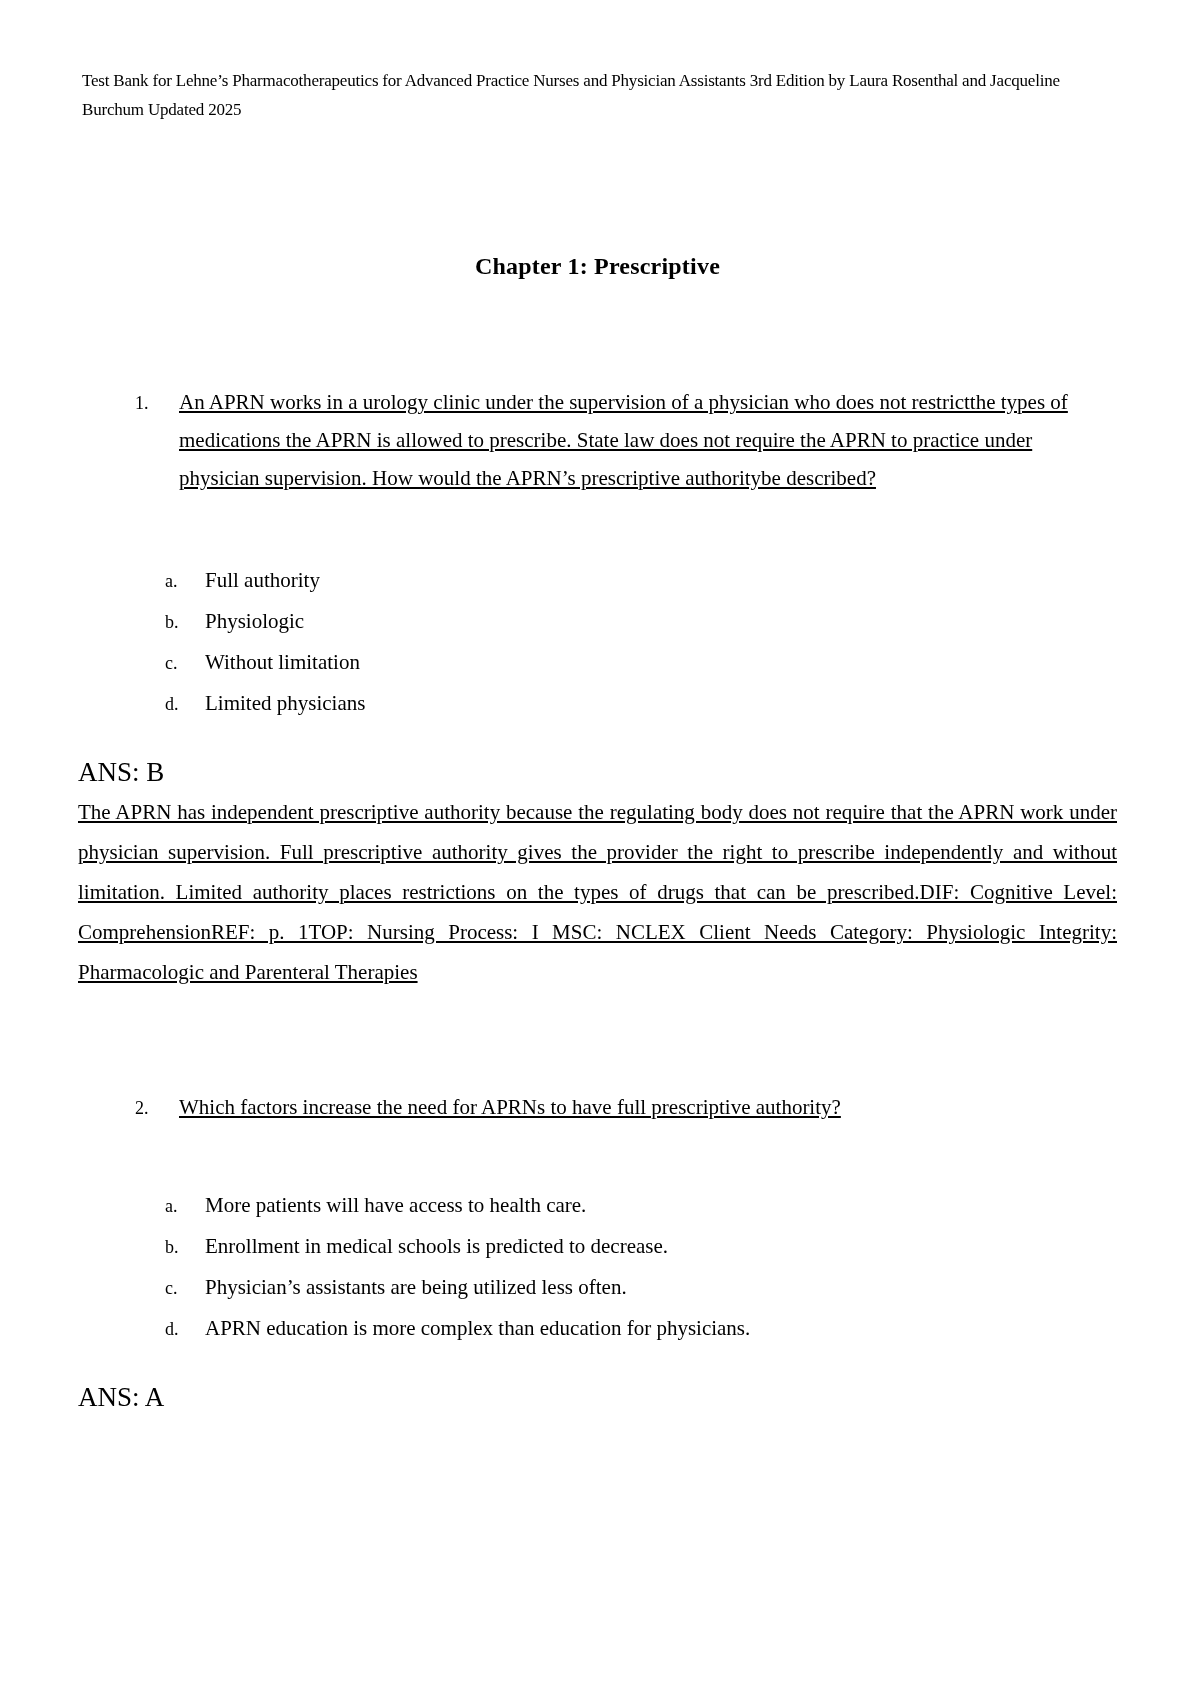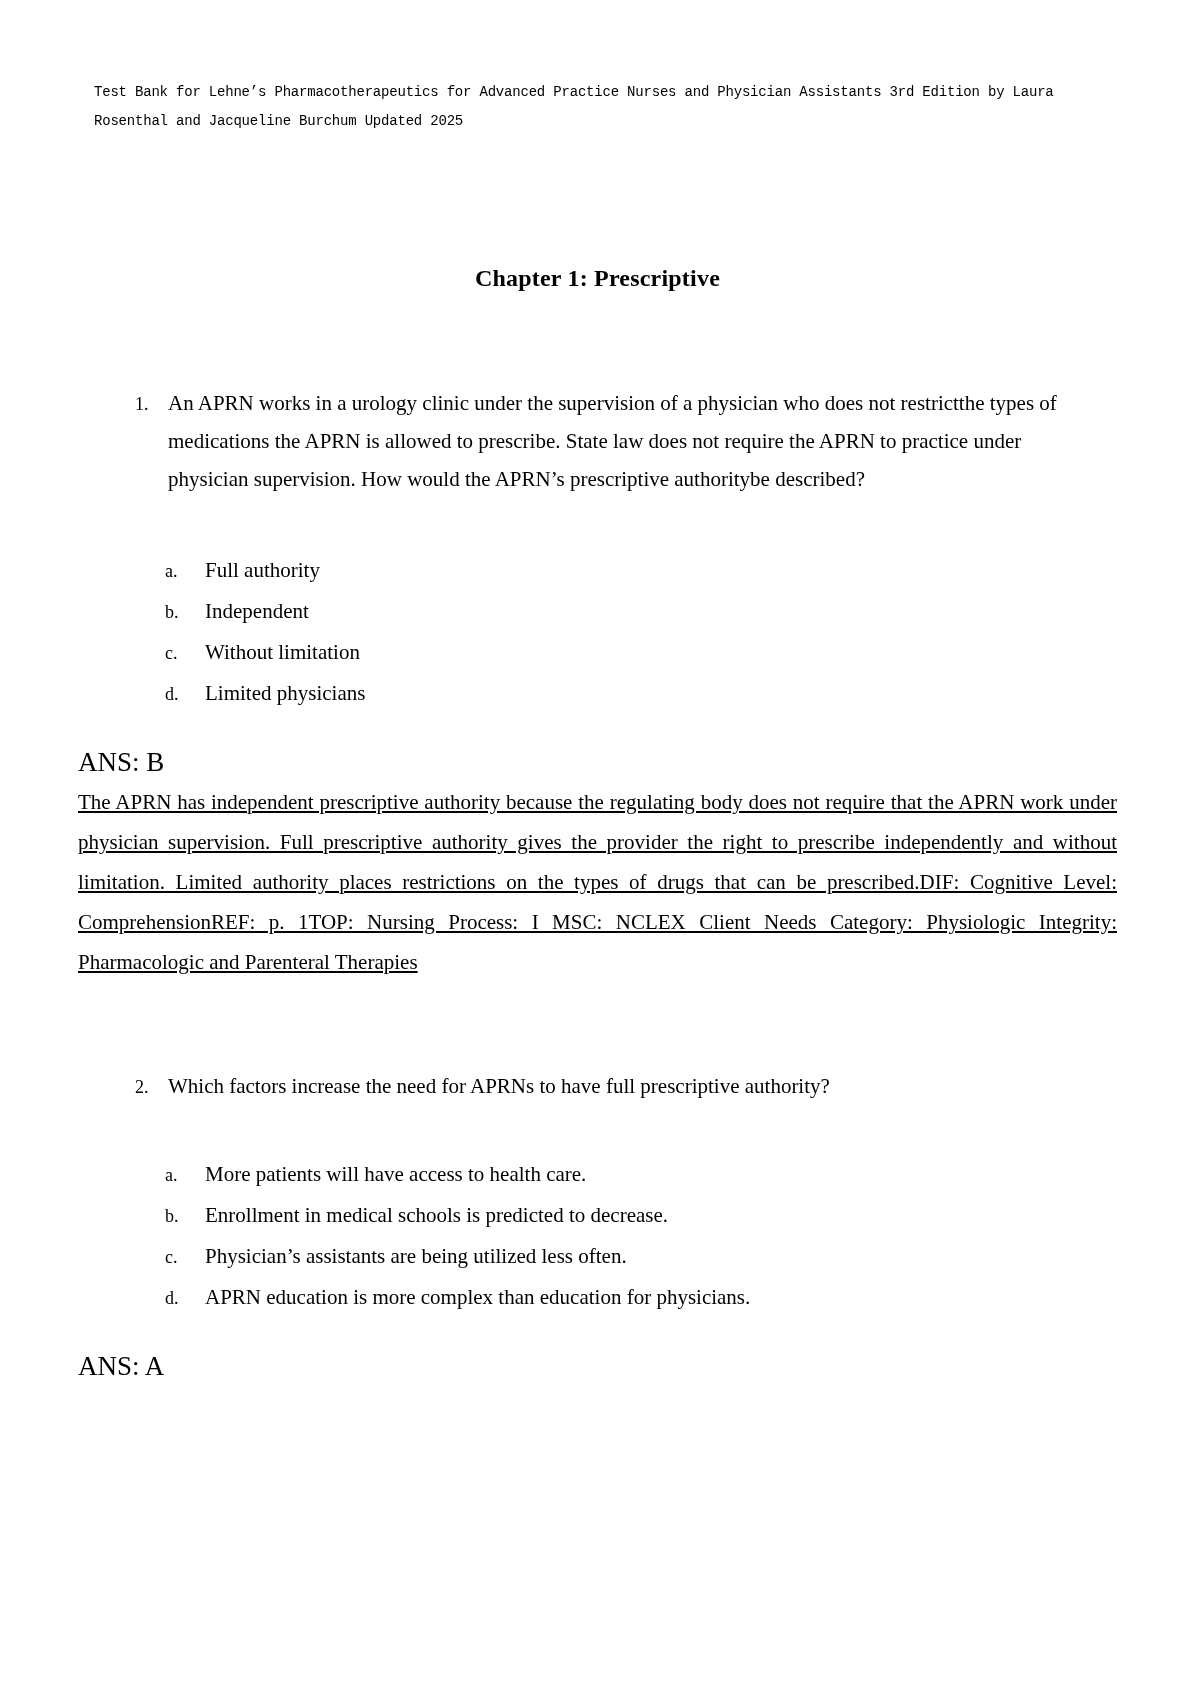--- a/index.html
+++ b/index.html
@@ -8,23 +8,23 @@
     width: 1192px;
     height: 1685px;
     box-sizing: border-box;
     padding: 62px 75px 0 78px;
     background: #ffffff;
     color: #000000;
     overflow: hidden;
     font-family: "Liberation Serif", "DejaVu Serif", serif;
   }
   .doc-header p {
-    margin: 16px;
-    font-family: Liberation Mono, monospace;
-    font-size: 14px;
+    margin: 4px;
+    font-family: Liberation Serif, serif;
+    font-size: 17px;
     line-height: 29px;
     letter-spacing: -0.2px;
     max-width: 1030px;
   }
   .chapter-title {
     margin: 121px 0 0 0;
     font-size: 24px;
     line-height: 42px;
     font-weight: 700;
     letter-spacing: 0.2px;
@@ -36,24 +36,25 @@
     align-items: baseline;
     margin: 85px 0 0 57px;
   }
   .q-num {
     flex: none;
     width: 33px;
     font-size: 18px;
     line-height: 38px;
   }
   .q-text {
-    margin: 0;
+    margin: 11px;
     font-size: 21px;
     line-height: 38px;
     max-width: 909px;
+    text-decoration: underline;
   }
   .options { margin: 52px 0 0 87px; }
   .q2 .options { margin-top: 48px; }
   .option-row {
     display: flex;
     align-items: baseline;
     line-height: 40px;
   }
   .opt-letter {
     flex: none;
@@ -94,21 +95,21 @@
       <p class="q-text">An APRN works in a urology clinic under the supervision of a physician who does not restrictthe types of medications the APRN is allowed to prescribe. State law does not require the APRN to practice under physician supervision. How would the APRN’s prescriptive authoritybe described?</p>
     </div>
 
     <div class="options">
       <div class="option-row">
         <span class="opt-letter">a.</span>
         <span class="opt-text">Full authority</span>
       </div>
       <div class="option-row">
         <span class="opt-letter">b.</span>
-        <span class="opt-text">Independent</span>
+        <span class="opt-text">Physiologic</span>
       </div>
       <div class="option-row">
         <span class="opt-letter">c.</span>
         <span class="opt-text">Without limitation</span>
       </div>
       <div class="option-row">
         <span class="opt-letter">d.</span>
         <span class="opt-text">Limited physicians</span>
       </div>
     </div>

